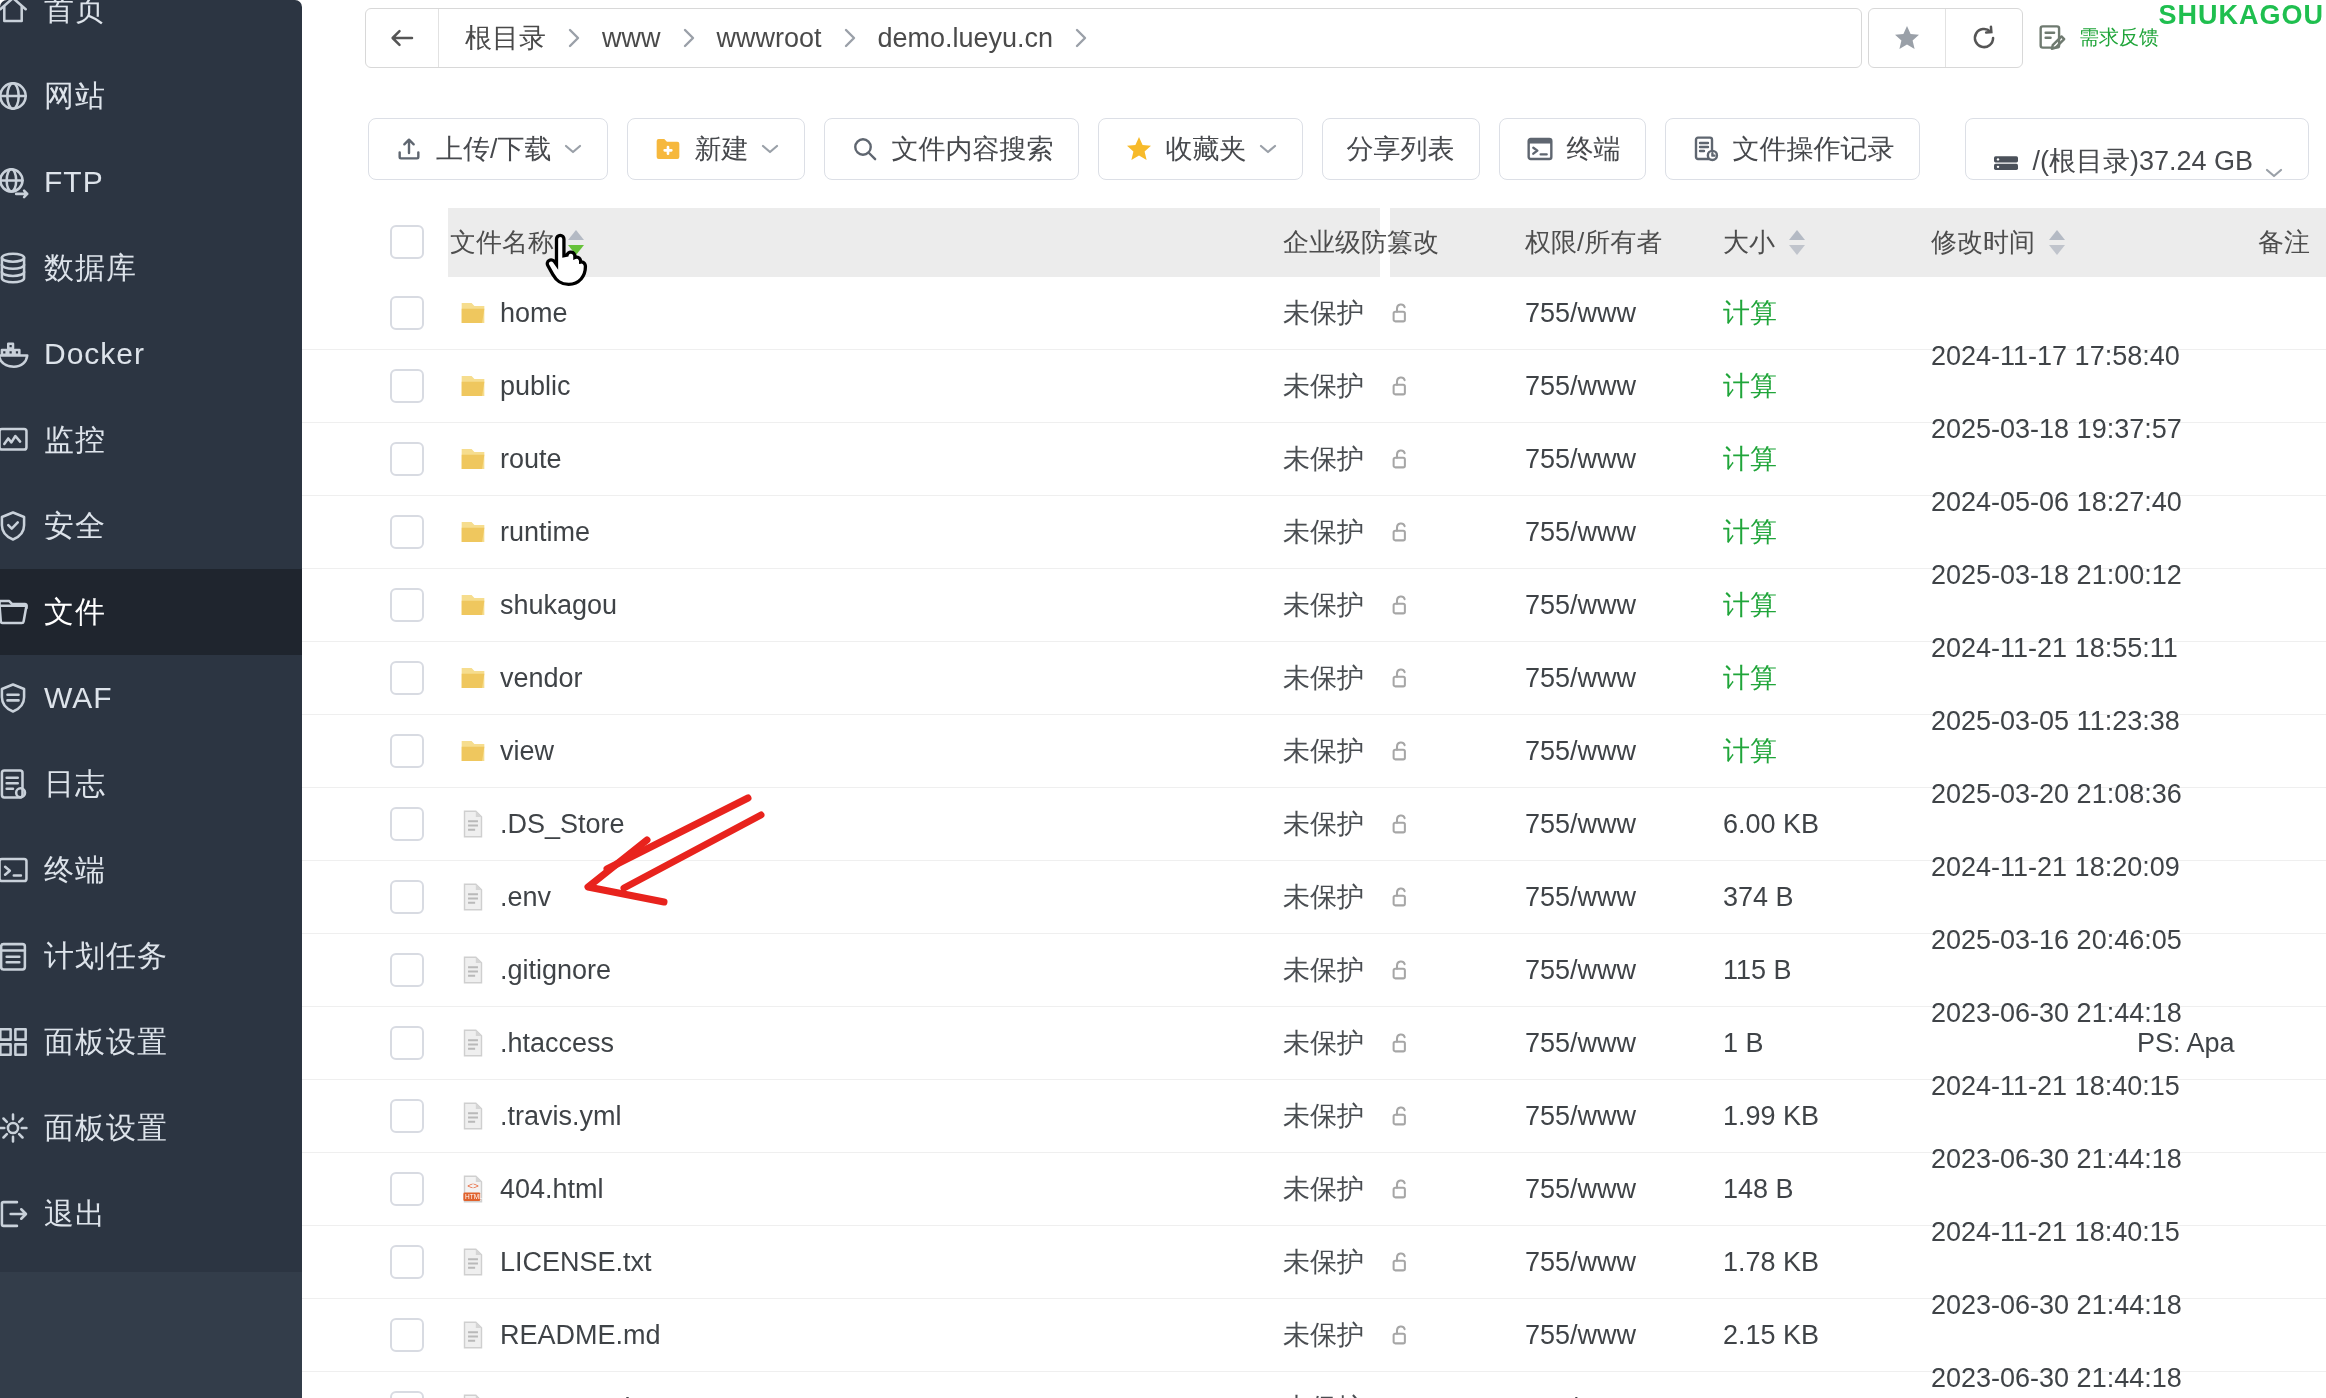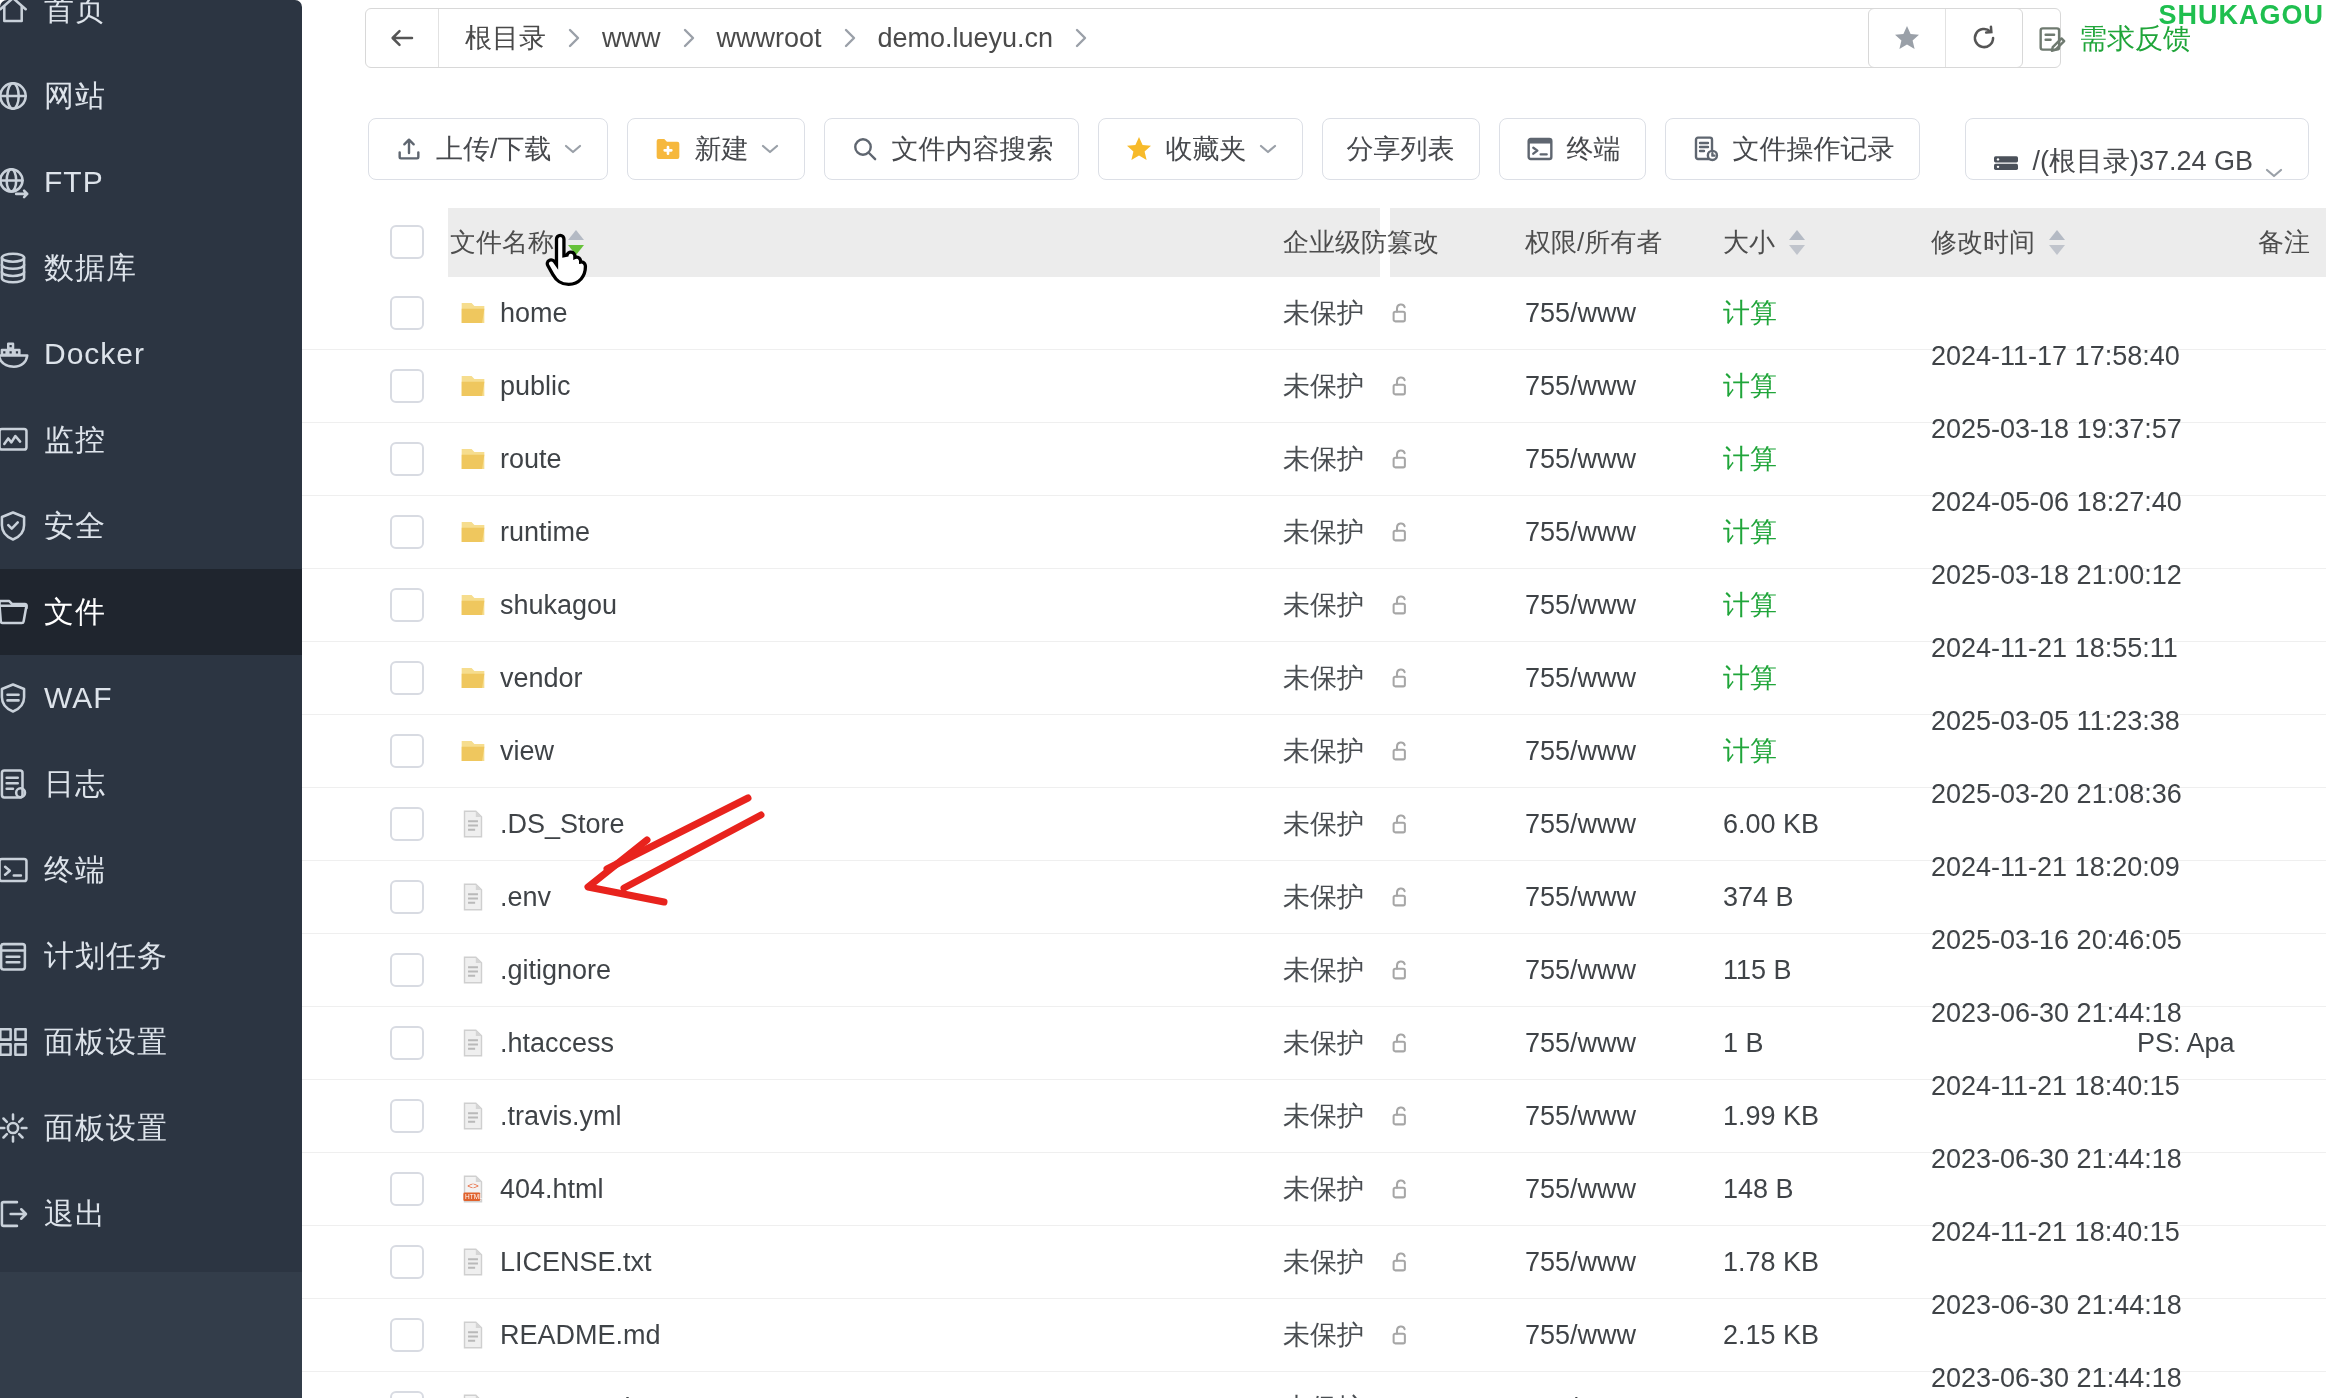--- a/index.html
+++ b/index.html
@@ -10,35 +10,35 @@
   .side-menu{position:absolute;left:0;top:-33px;width:100%;}
   .side-item{position:relative;height:86px;display:flex;align-items:center;cursor:pointer;color:#dde3ea;}
   .side-item .s-icon{position:absolute;left:-6px;top:24px;width:38px;height:38px;}
   .side-item .s-icon svg{width:38px;height:38px;stroke:#c9d1da;fill:none;stroke-width:1.6;stroke-linecap:round;stroke-linejoin:round;}
   .side-item .s-label{position:absolute;left:44px;font-size:30px;letter-spacing:1px;}
   .side-item.active{background:#1f252e;color:#fff;}
   .side-bottom{position:absolute;left:0;top:1272px;width:100%;height:126px;background:#333d4a;}
   
   .main{position:absolute;left:302px;top:0;width:2024px;height:1398px;background:#fff;}
   
-  .crumbbar{position:absolute;left:63px;top:8px;width:1696px;height:60px;border:1px solid #d8d8d8;
+  .crumbbar{position:absolute;left:63px;top:8px;width:1497px;height:60px;border:1px solid #d8d8d8;
             border-radius:6px;display:flex;align-items:center;background:#fff;box-sizing:border-box;}
   .backbtn{width:72px;height:100%;display:flex;align-items:center;justify-content:center;
            border-right:1px solid #e2e2e2;cursor:pointer;}
   .backbtn svg{width:30px;height:30px;stroke:#555;fill:none;stroke-width:2;stroke-linecap:round;stroke-linejoin:round;}
   .crumbs{display:flex;align-items:center;padding-left:26px;font-size:27px;color:#4a4a4a;}
   .crumb{cursor:pointer;white-space:nowrap;}
   .crumb-sep{margin:0 20px;display:flex;align-items:center;}
   .crumb-sep svg{width:16px;height:22px;stroke:#9aa0a8;fill:none;stroke-width:2.4;stroke-linecap:round;stroke-linejoin:round;}
   .iconbox-group{position:absolute;left:1566px;top:8px;height:60px;display:flex;border:1px solid #d8d8d8;border-radius:6px;box-sizing:border-box;}
   .iconbox{width:76px;height:100%;display:flex;align-items:center;justify-content:center;cursor:pointer;}
   .iconbox + .iconbox{border-left:1px solid #e2e2e2;}
   .feedback{position:absolute;left:1733px;top:20px;display:flex;align-items:center;gap:10px;cursor:pointer;}
   .feedback svg{width:34px;height:34px;stroke:#6f7a70;fill:none;stroke-width:1.7;stroke-linecap:round;stroke-linejoin:round;}
-  .feedback span{font-size:28px;color:#20a53a;}
+  .feedback span{font-size:20px;color:#20a53a;}
   .brand{position:absolute;right:2px;top:0px;font-size:27px;font-weight:bold;color:#1fbf4f;letter-spacing:1px;}
   
   .toolbar{position:absolute;left:66px;top:118px;width:1950px;height:62px;display:flex;align-items:stretch;gap:19px;}
   .tbtn{display:flex;align-items:center;gap:11px;padding:0 24px;border:1px solid #dcdfe6;border-radius:8px;
         background:#fff;font-size:27px;color:#47494d;cursor:pointer;white-space:nowrap;box-sizing:border-box;}
   .tbtn svg{width:32px;height:32px;}
   .tbtn .stroke{stroke:#5f6670;fill:none;stroke-width:1.8;stroke-linecap:round;stroke-linejoin:round;}
   .chev{display:flex;align-items:center;}
   .chev svg{width:20px;height:12px;stroke:#9aa0a8;fill:none;stroke-width:2.2;stroke-linecap:round;stroke-linejoin:round;}
   .tb-sep{width:1px;background:#e0e0e0;margin:8px 6px;}

